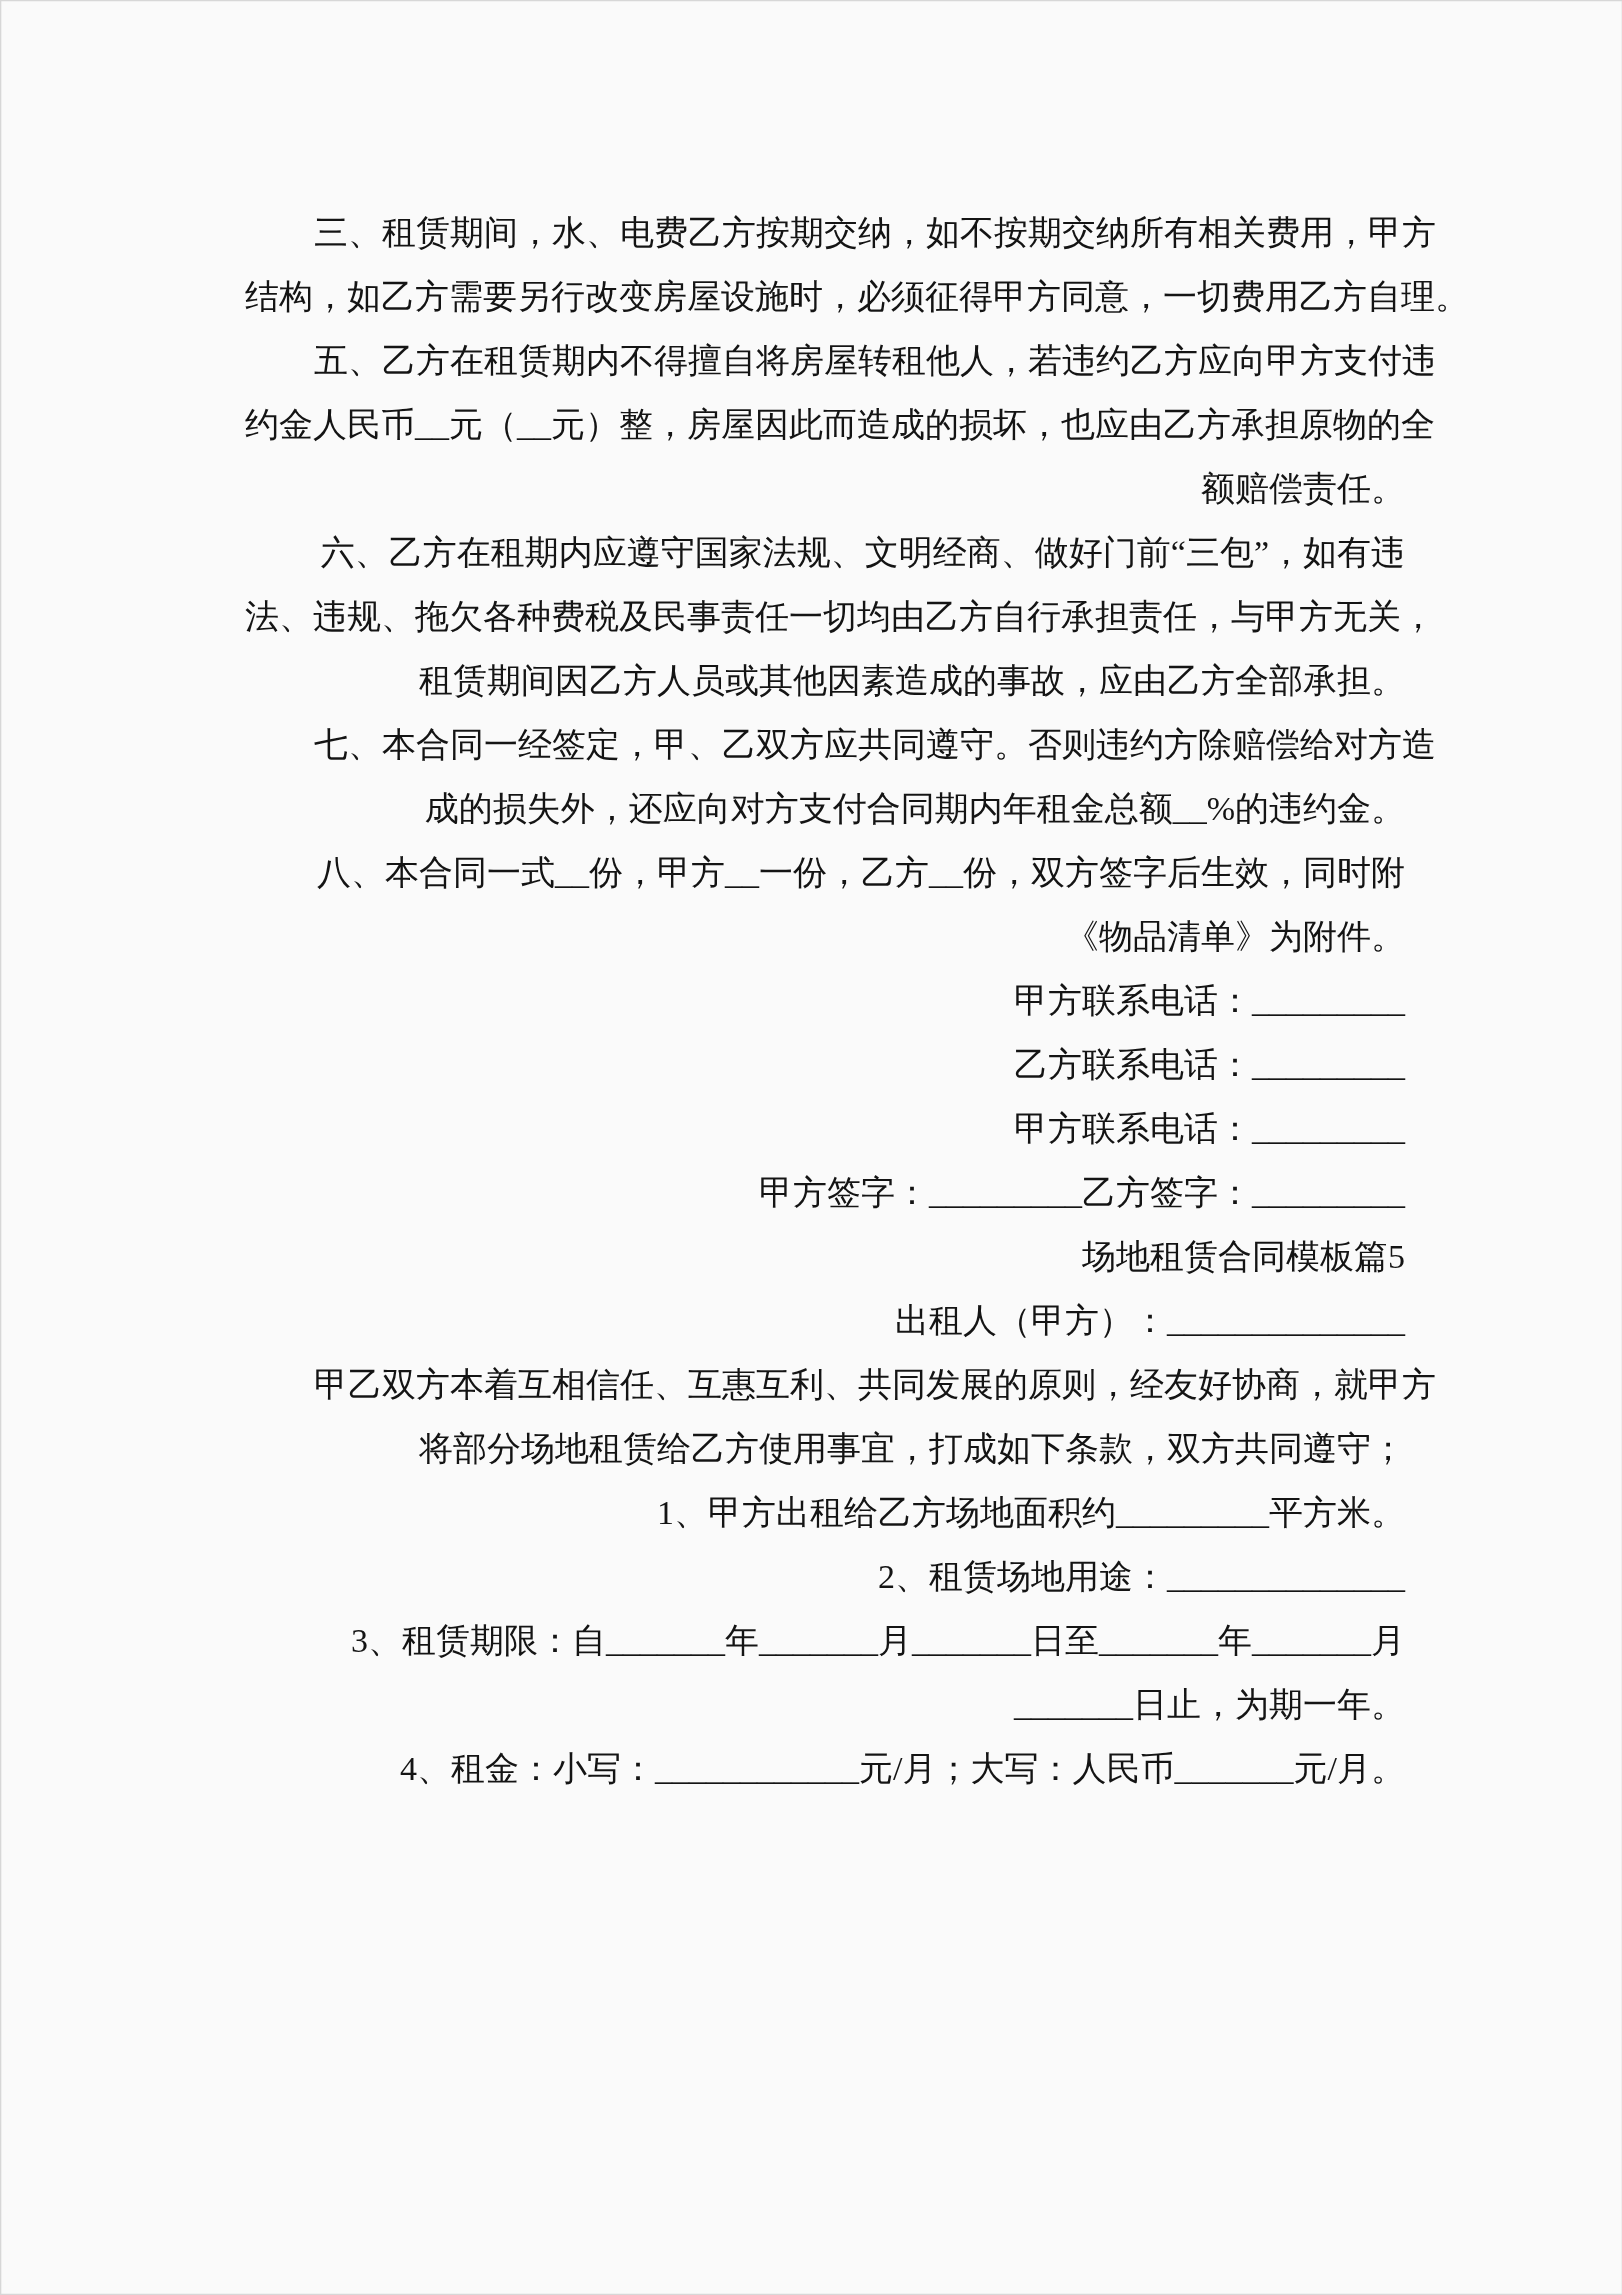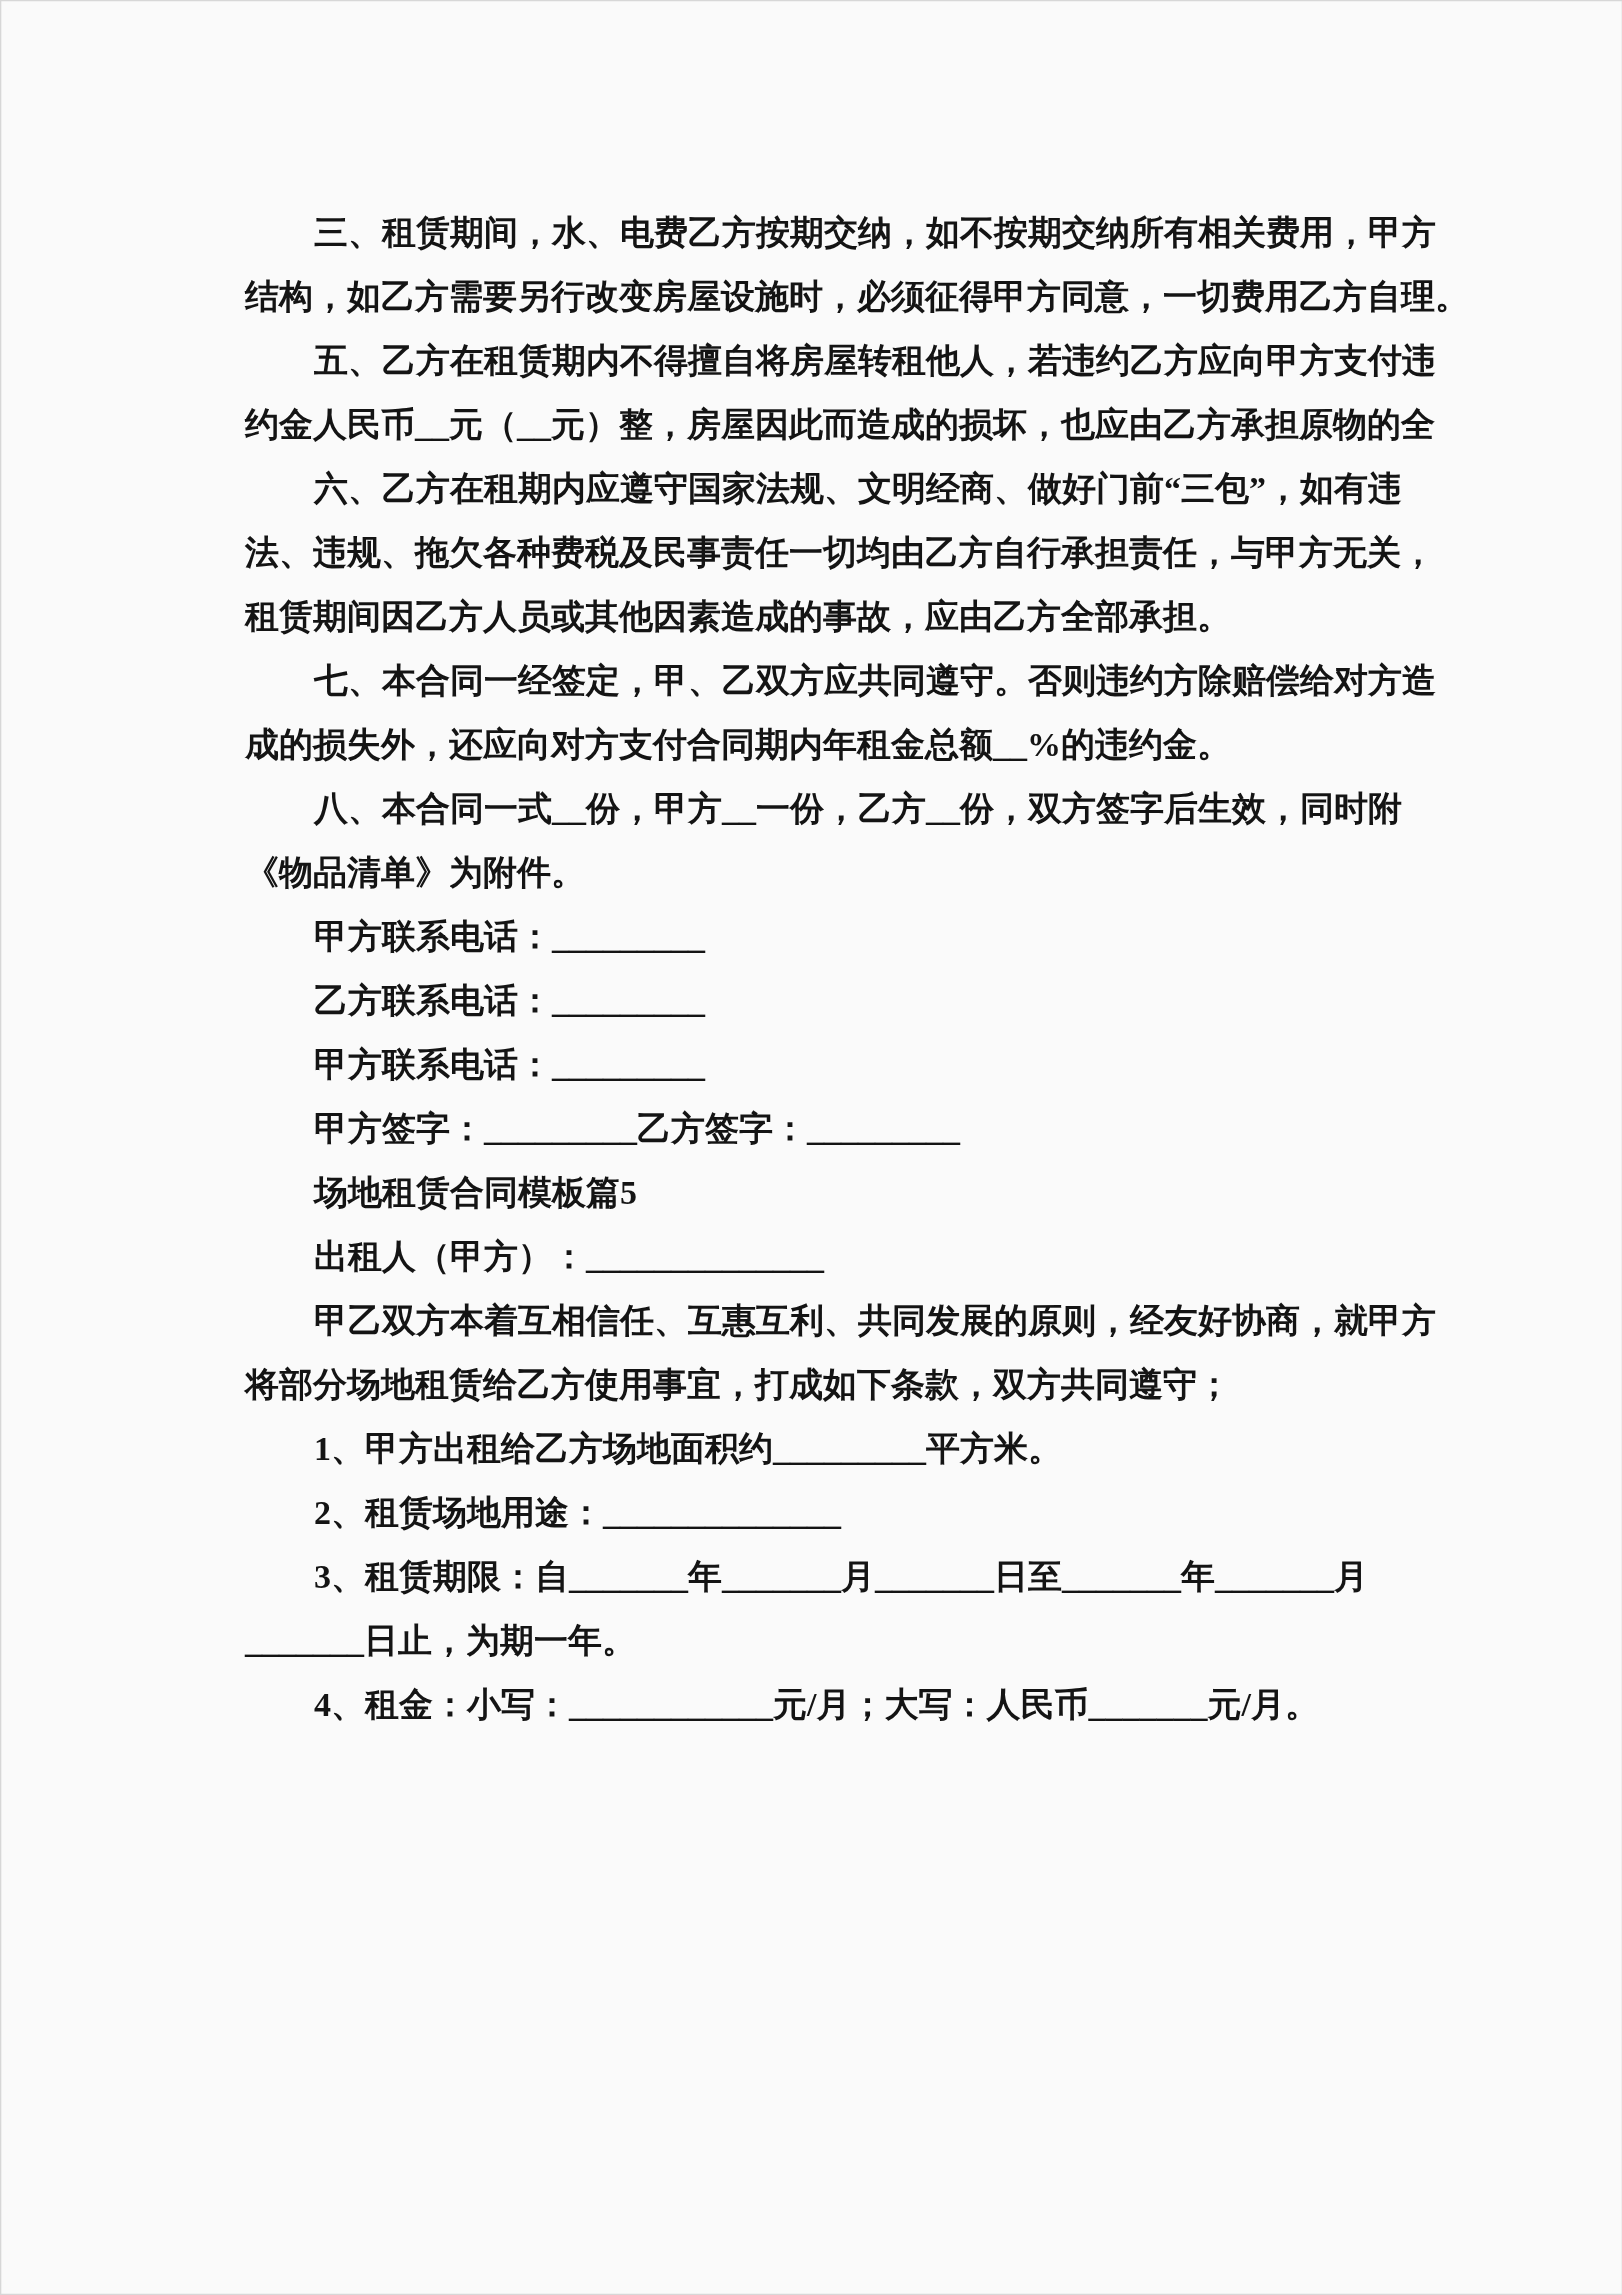--- a/index.html
+++ b/index.html
@@ -21,33 +21,35 @@
   .content{
     position:absolute;
     left:245px;top:201px;
     width:1160px;
   }
   .line{
     font-size:34px;
     line-height:64px;
     color:var(--ink);
     white-space:pre;
-    font-weight:700;
+    font-weight:400;
+    text-align:right;
   }
   .indent{ text-indent:69px; }
 </style>
 </head>
 <body>
 
 <div class="page">
   <div class="content">
     <div class="line indent">三、租赁期间，水、电费乙方按期交纳，如不按期交纳所有相关费用，甲方</div>
     <div class="line">结构，如乙方需要另行改变房屋设施时，必须征得甲方同意，一切费用乙方自理。</div>
     <div class="line indent">五、乙方在租赁期内不得擅自将房屋转租他人，若违约乙方应向甲方支付违</div>
     <div class="line">约金人民币__元（__元）整，房屋因此而造成的损坏，也应由乙方承担原物的全</div>
+    <div class="line">额赔偿责任。</div>
     <div class="line indent">六、乙方在租期内应遵守国家法规、文明经商、做好门前“三包”，如有违</div>
     <div class="line">法、违规、拖欠各种费税及民事责任一切均由乙方自行承担责任，与甲方无关，</div>
     <div class="line">租赁期间因乙方人员或其他因素造成的事故，应由乙方全部承担。</div>
     <div class="line indent">七、本合同一经签定，甲、乙双方应共同遵守。否则违约方除赔偿给对方造</div>
     <div class="line">成的损失外，还应向对方支付合同期内年租金总额__%的违约金。</div>
     <div class="line indent">八、本合同一式__份，甲方__一份，乙方__份，双方签字后生效，同时附</div>
     <div class="line">《物品清单》为附件。</div>
     <div class="line indent">甲方联系电话：_________</div>
     <div class="line indent">乙方联系电话：_________</div>
     <div class="line indent">甲方联系电话：_________</div>

